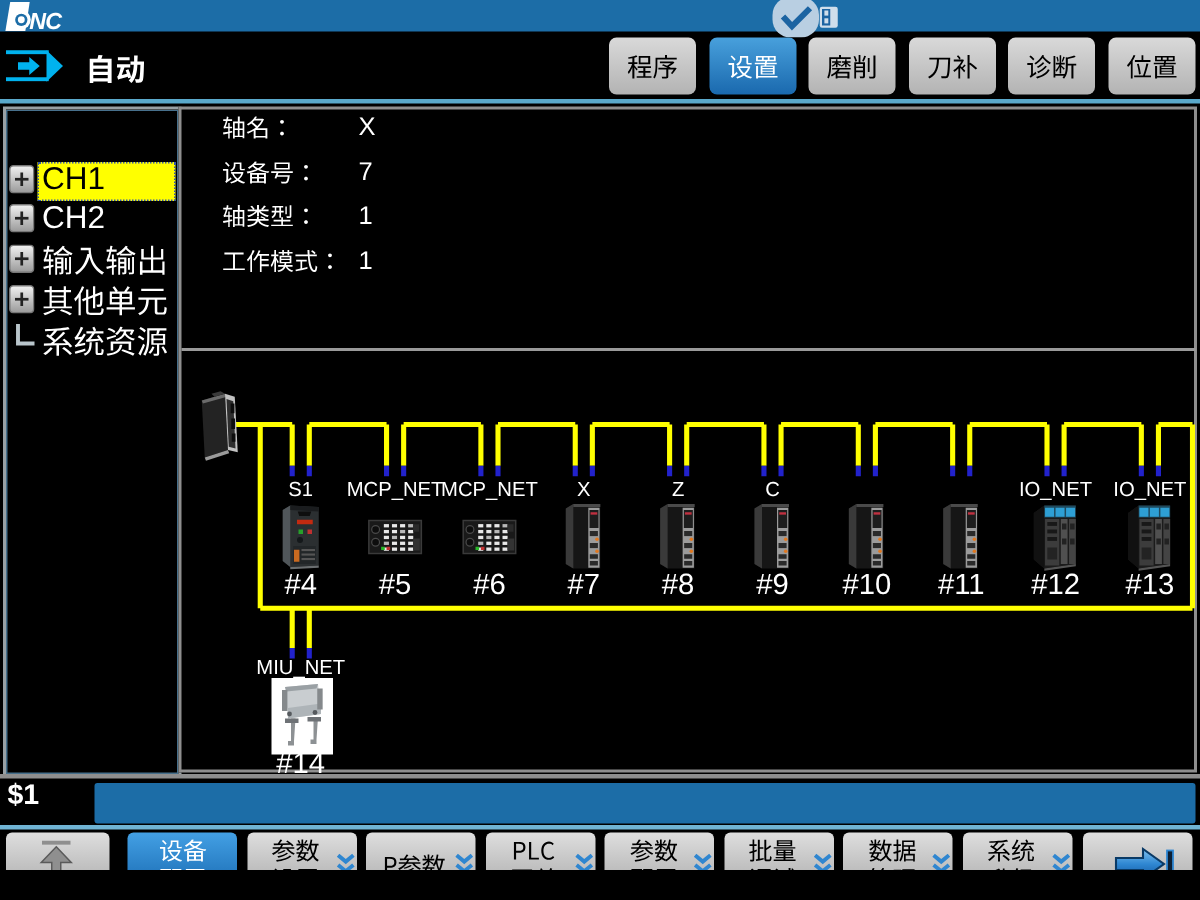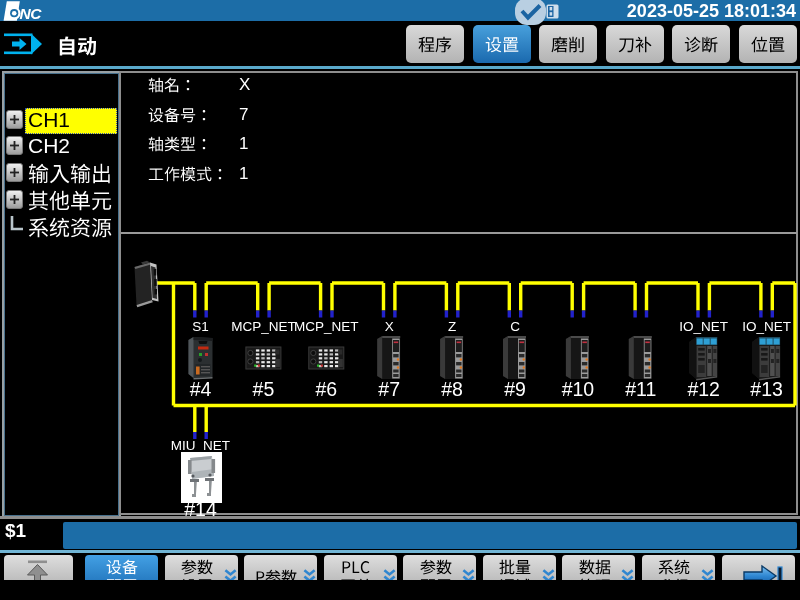--- a/index.html
+++ b/index.html
@@ -75,21 +75,20 @@
     <svg style="position:absolute;left:514px;top:-2px" width="33" height="27" viewBox="0 0 33 27">
 <rect x="1" y="0" width="31" height="27" rx="12" fill="#b9cfe2"></rect>
 <path d="M8 13 L14 19.5 L26 7.5" stroke="#1c64a2" stroke-width="4" fill="none"></path>
 </svg>
     <svg style="position:absolute;left:546px;top:4px" width="13" height="15" viewBox="0 0 13 15">
 <rect x="0.5" y="0.5" width="12" height="14" rx="1.5" fill="#cfdeeb"></rect>
 <rect x="2" y="2" width="5.5" height="11" fill="#1c64a2"></rect>
 <rect x="3.6" y="3" width="2.6" height="3.4" fill="#cfdeeb"></rect>
 <rect x="3.6" y="8.2" width="2.6" height="3.4" fill="#cfdeeb"></rect>
 </svg>
-    <div style="position:absolute;left:574px;top:1px;width:222px;text-align:right;font:bold 18px/20px &quot;Liberation Sans&quot;,sans-serif;color:#fff;letter-spacing:0px">2023-05-25 18:01:34</div>
     <svg style="position:absolute;left:4px;top:32px" width="39" height="25" viewBox="0 0 39 25">
 <g fill="#00b2ee">
 <rect x="0" y="1.5" width="28.5" height="2.6"></rect>
 <rect x="0" y="19.5" width="28.5" height="2.6"></rect>
 <path d="M27 1.5 L38 12 L27 22.5 Z"></path>
 <path d="M8 9.5 L15.5 9.5 L15.5 6 L22.5 12 L15.5 18 L15.5 14.5 L8 14.5 Z"></path>
 </g>
     </svg>
     <div style="position:absolute;left:57px;top:36px;">
       <svg width="40.0" height="20" viewBox="0 0 200 100" style="display:block">

